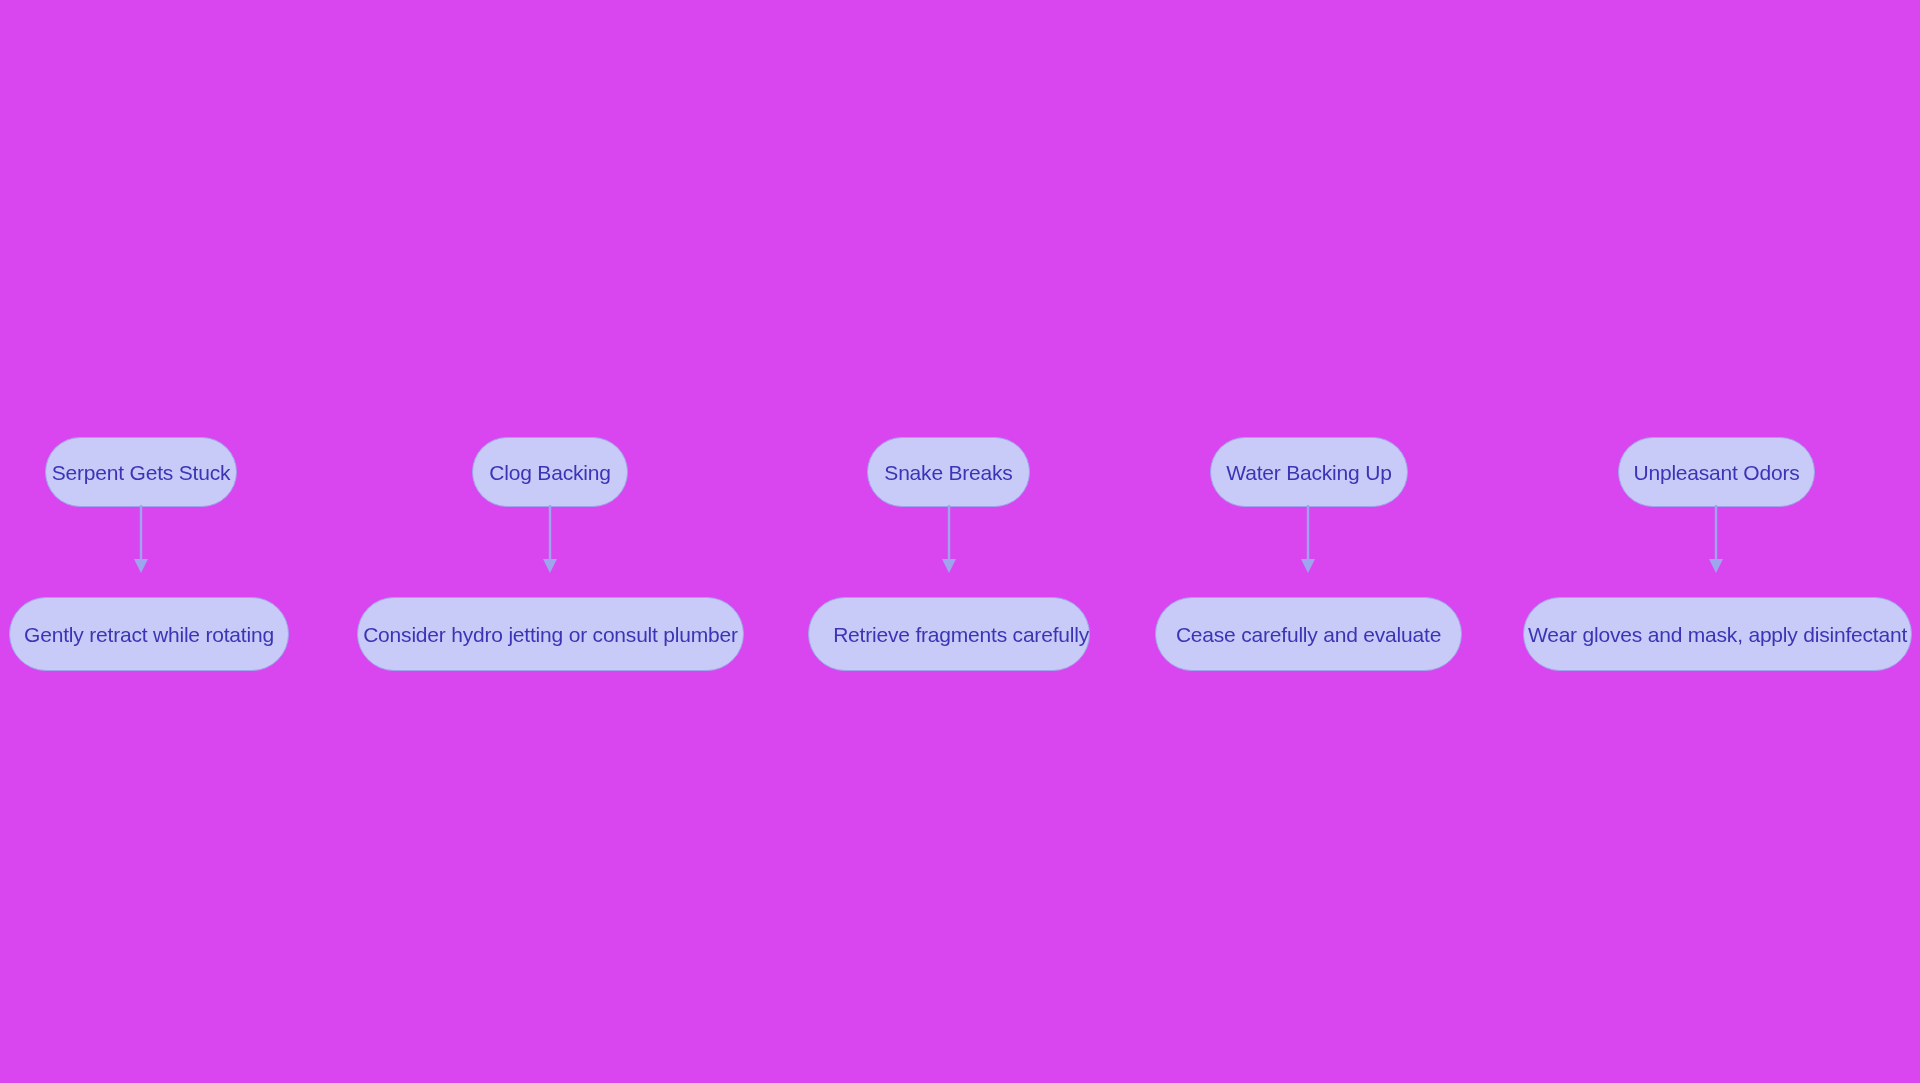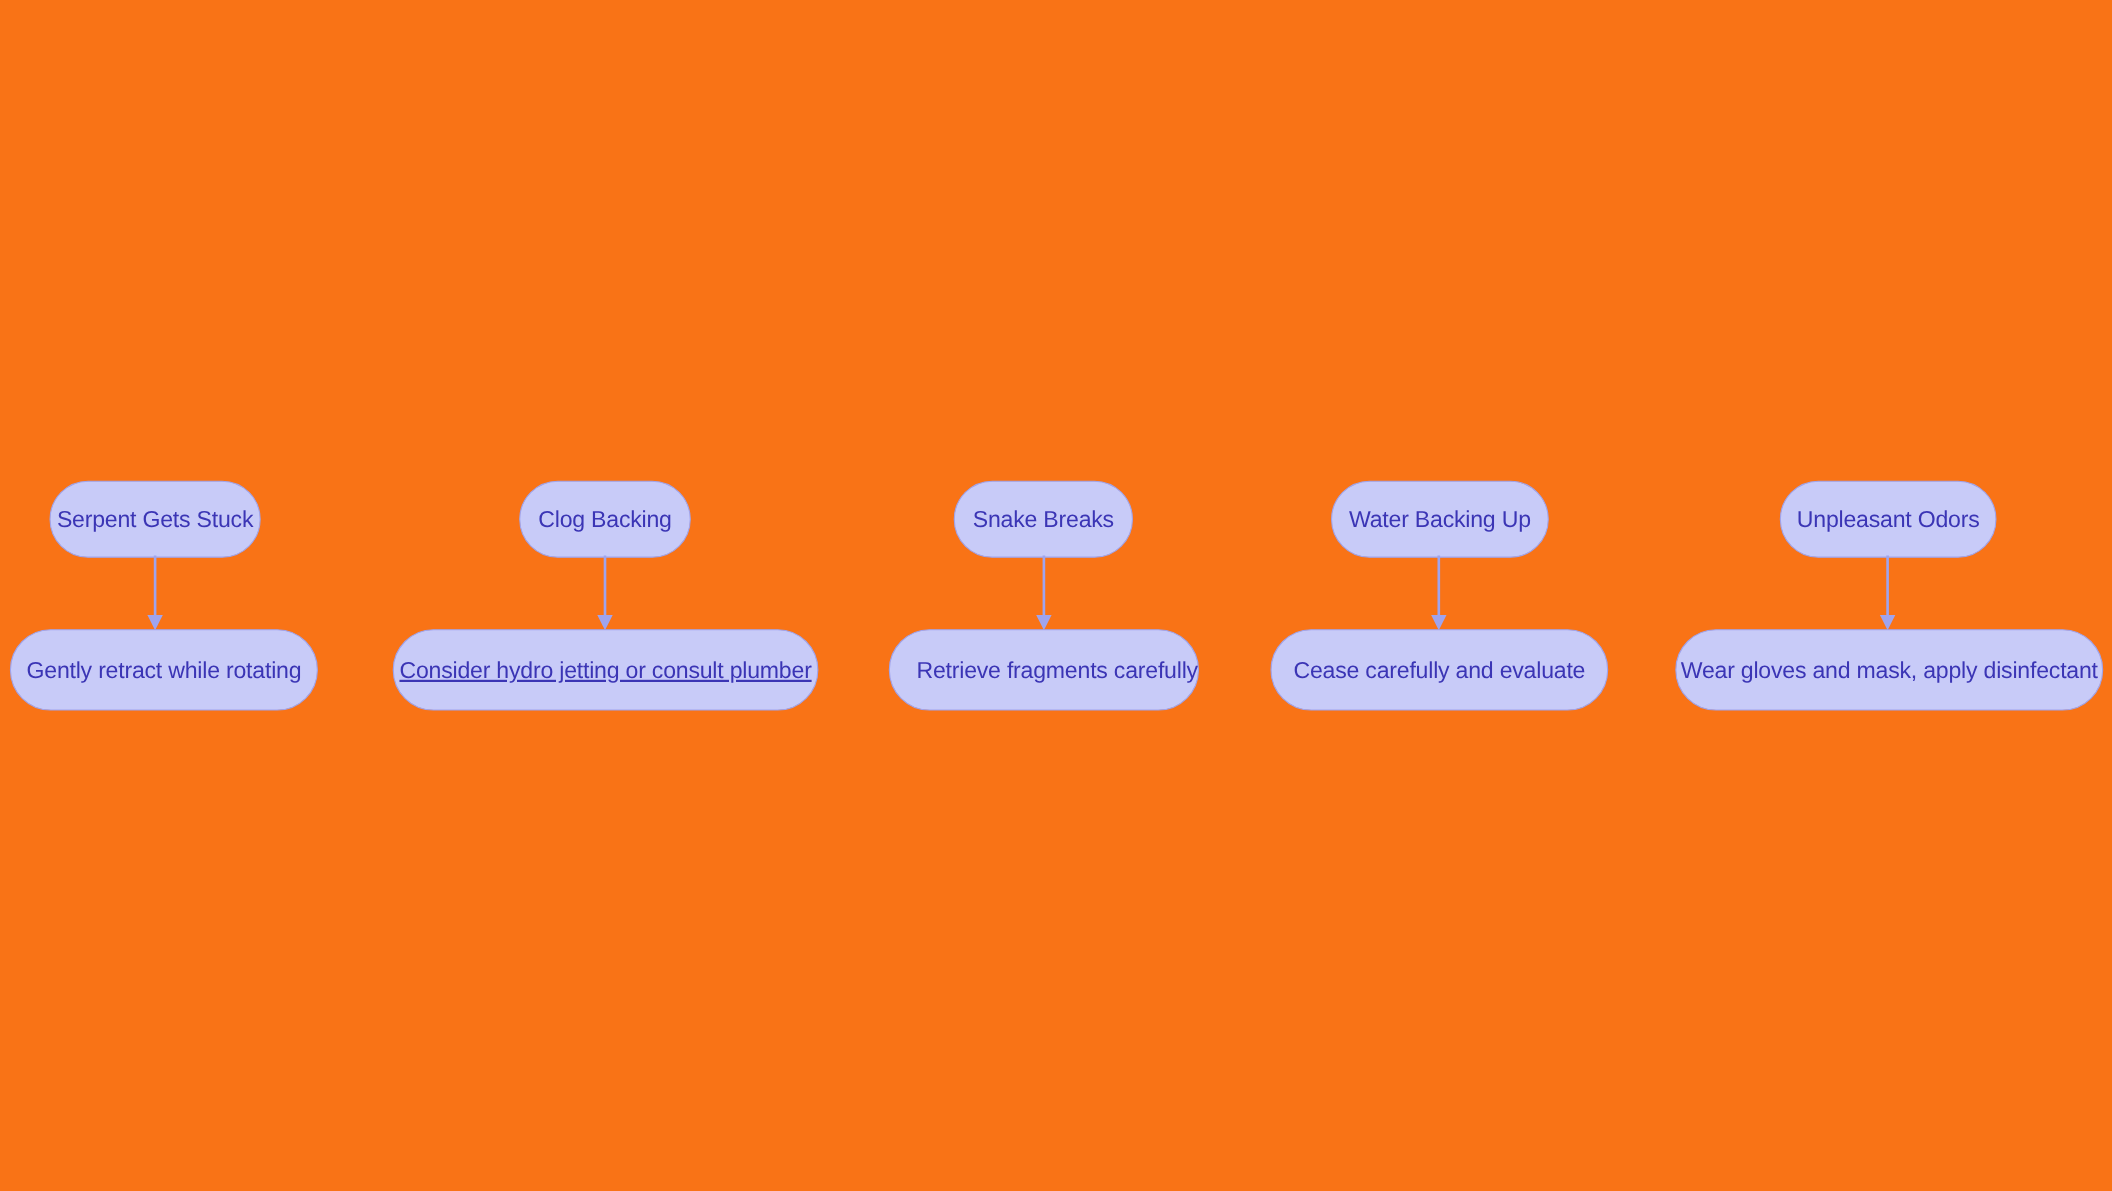--- a/index.html
+++ b/index.html
@@ -10,21 +10,21 @@
   body {
     width: 1920px;
     height: 1083px;
     font-family: "Liberation Sans", sans-serif;
     overflow: hidden;
   }
   #flowchart {
     position: relative;
     width: 1920px;
     height: 1083px;
-    background: #f97316;
+    background: #d946ef;
   }
   .column {
     position: absolute;
     top: 0;
     height: 1083px;
   }
   .node {
     position: absolute;
     box-sizing: border-box;
     background: #c8cbf8;
@@ -39,21 +39,21 @@
     letter-spacing: -0.2px;
     white-space: nowrap;
     line-height: 1;
   }
   .node-top {
     height: 70px;
     top: 437px;
   }
   .node-bottom {
     height: 74px;
-    top: 572px;
+    top: 597px;
   }
   .edge {
     position: absolute;
     top: 505px;
     width: 24px;
     height: 72px;
     overflow: visible;
     pointer-events: none;
   }
   .edge svg {
@@ -84,21 +84,21 @@
   <div class="column">
     <div class="node node-top" style="left:472px; width:156px;">
       <span>Clog Backing</span>
     </div>
     <div class="edge" style="left:538px;">
       <svg width="24" height="72" viewBox="0 0 24 72">
         <line x1="12" y1="0" x2="12" y2="56" stroke="#9fa4ee" stroke-width="2.4"></line>
         <polygon points="5,54 19,54 12,68" fill="#9fa4ee"></polygon>
       </svg>
     </div>
-    <div class="node node-bottom" style="left:357px; width:387px;text-decoration:underline;">
+    <div class="node node-bottom" style="left:357px; width:387px;">
       <span>Consider hydro jetting or consult plumber</span>
     </div>
   </div>
 
   <div class="column">
     <div class="node node-top" style="left:867px; width:163px;">
       <span>Snake Breaks</span>
     </div>
     <div class="edge" style="left:937px;">
       <svg width="24" height="72" viewBox="0 0 24 72">

